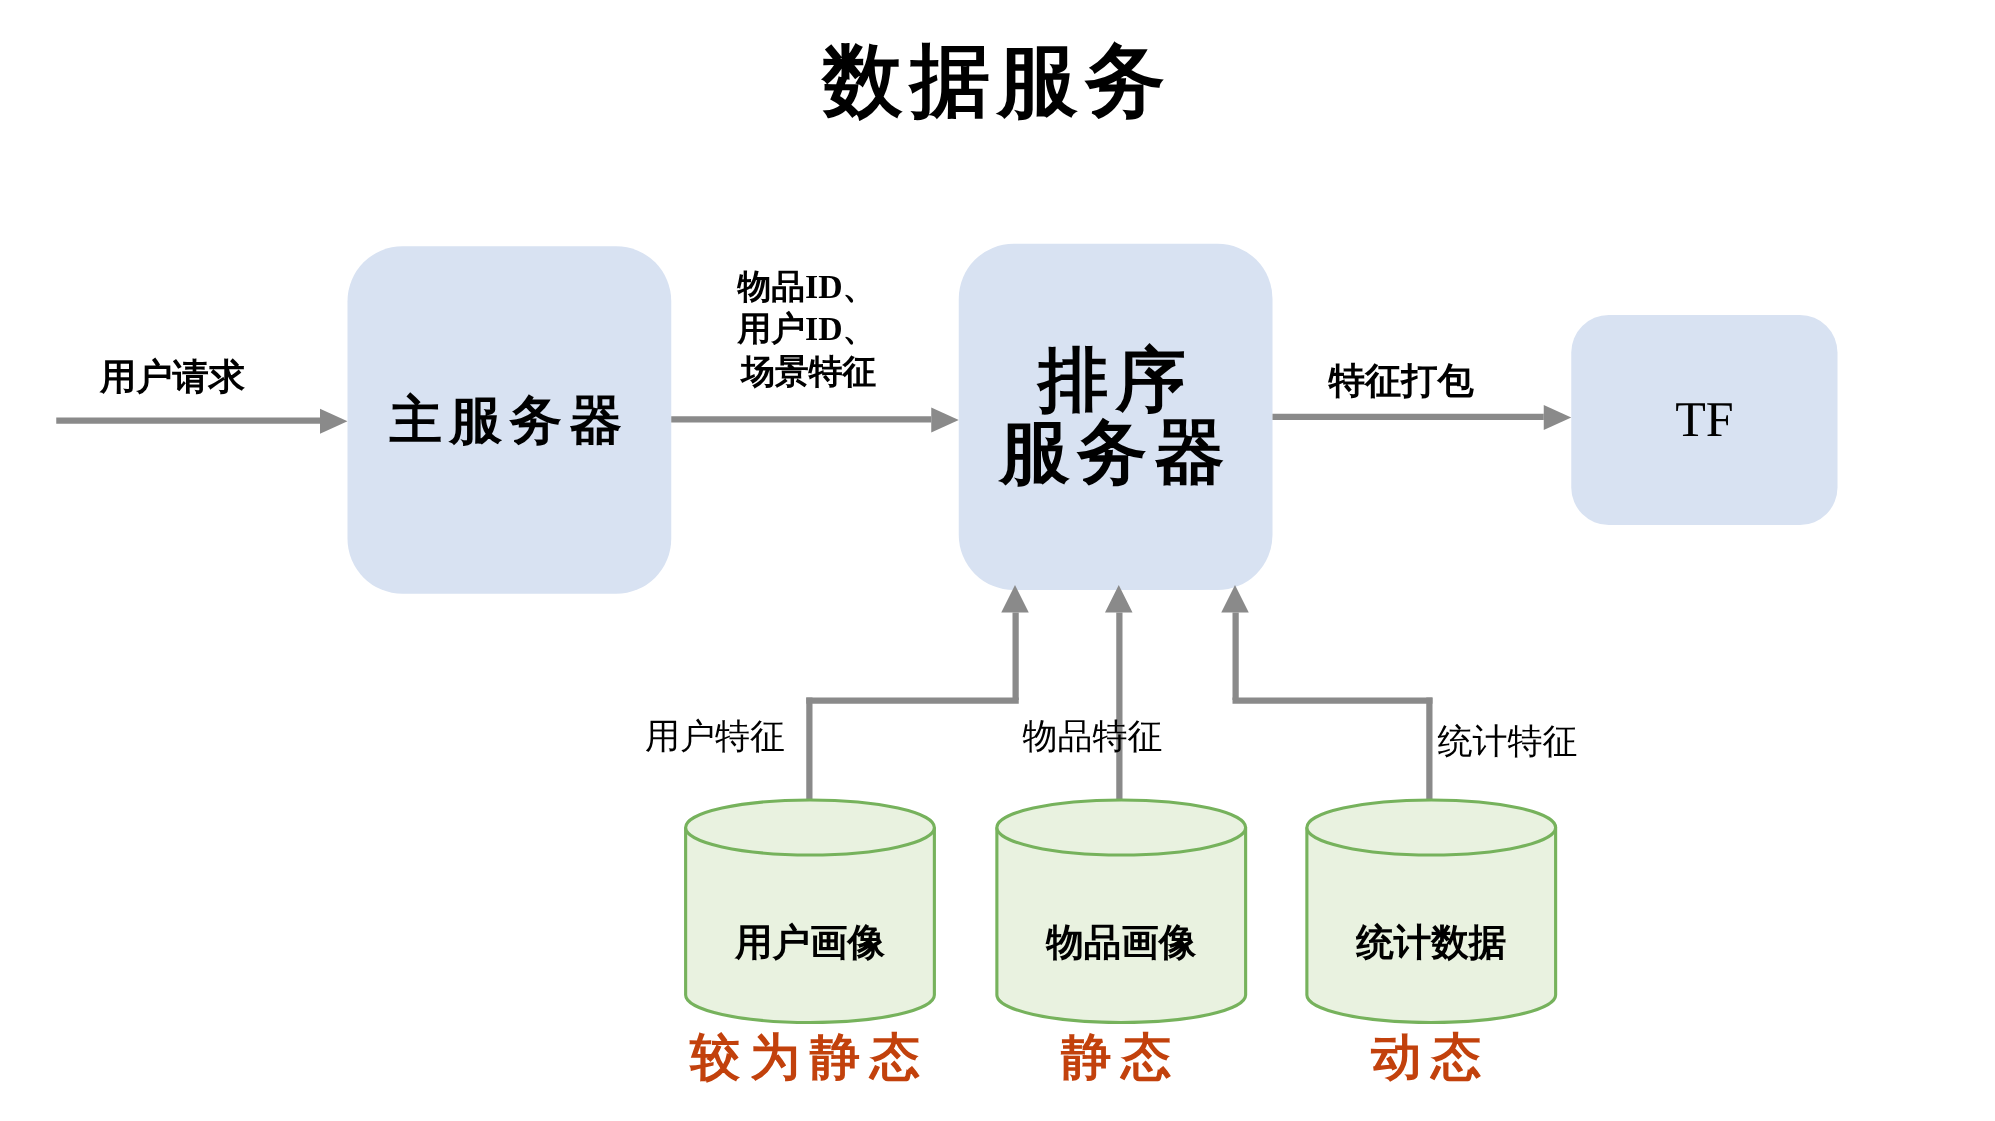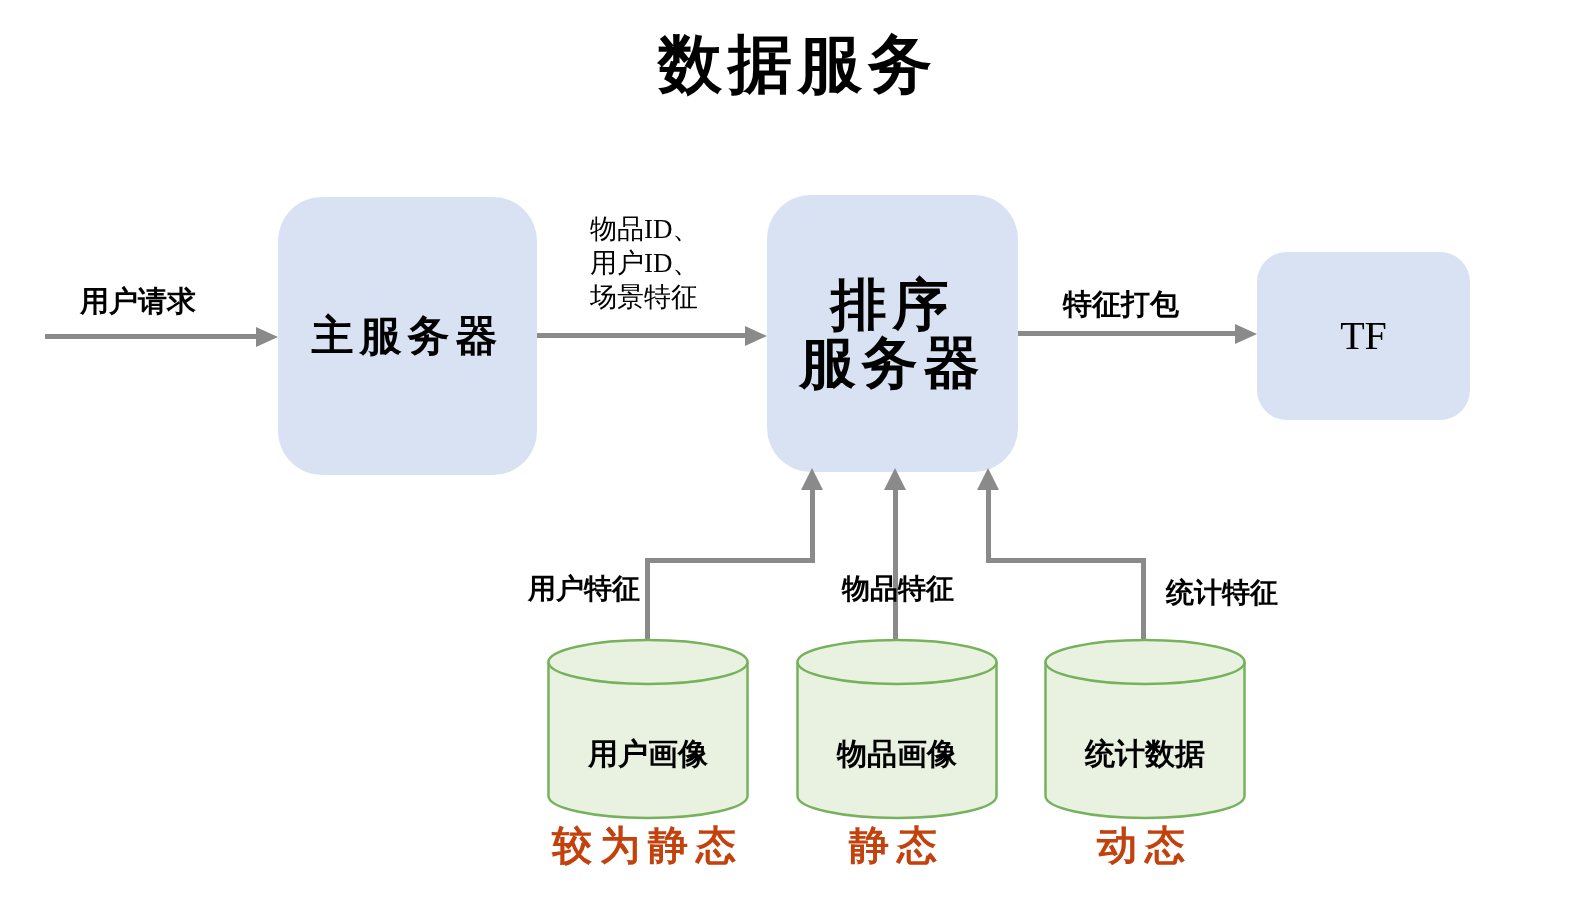--- a/index.html
+++ b/index.html
@@ -57,29 +57,28 @@
 
   
   .edge-label {
     font-size: 29px;
     font-weight: 600;
     text-align: left;
     white-space: nowrap;
   }
   .multiline-label {
     font-size: 27px;
-    font-weight: 400;
+    font-weight: 700;
     line-height: 34px;
-    text-align: left;
+    text-align: right;
     white-space: nowrap;
   }
   .feature-label {
     font-size: 28px;
-    font-weight: 700;
-    text-align: center;
+    font-weight: 400;
     white-space: nowrap;
   }
 
   
   .cyl { width: 204px; height: 184px; }
   .cyl-label {
     position: absolute;
     left: 0; top: 96px; width: 100%;
     text-align: center;
     font-size: 30px;

